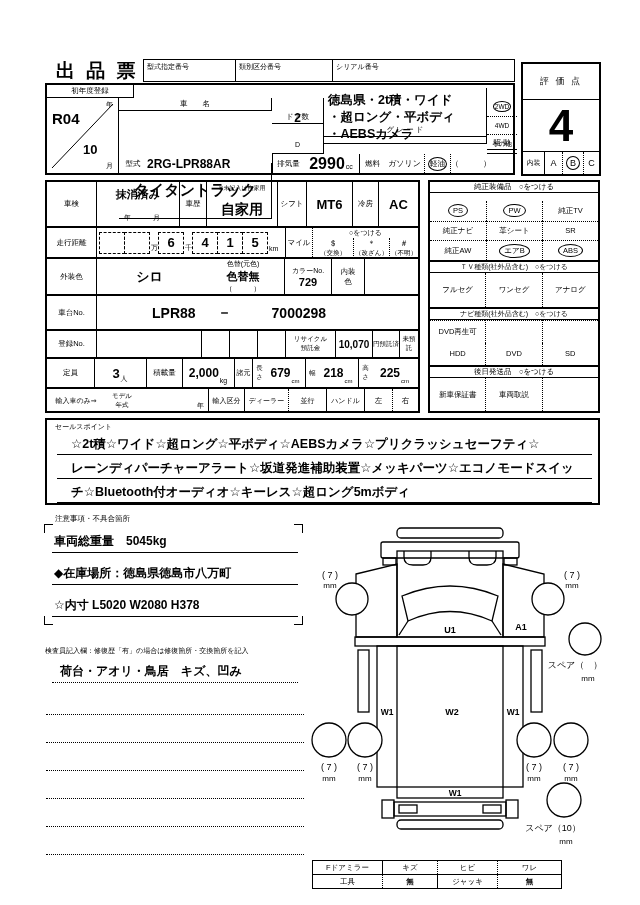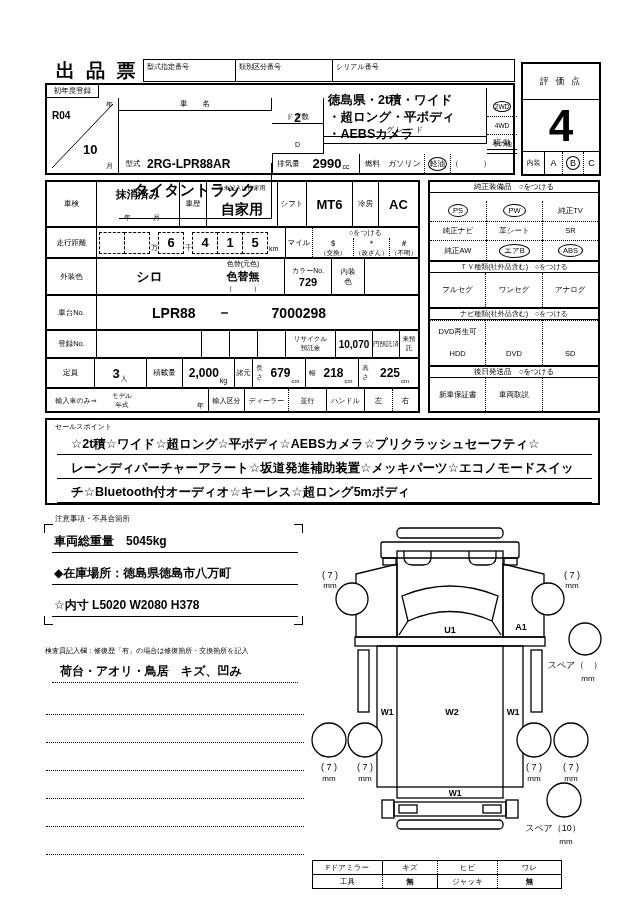--- a/index.html
+++ b/index.html
@@ -62,32 +62,32 @@
       <div class="cell brd" style="width:18px;font-size:9px;">A</div>
       <div class="cell brd" style="width:21px;">
         <span class="oval" style="font-size:9px;padding:1px 3px;">B</span>
       </div>
       <div class="cell" style="flex:1;font-size:9px;">C</div>
     </div>
   </div>
 
   <div class="a b2" style="left:45px;top:83px;width:470px;height:92px;">
 
-    <div class="a cell br bb lab" style="left:0;top:0;width:52px;height:13px;">初年度登録</div>
+    <div class="a cell br bb lab" style="left:0;top:0;width:87px;height:13px;">初年度登録</div>
     <div class="a cell br bb lab" style="left:72px;top:0;width:153px;height:13px;">車　　名</div>
     <div class="a cell br bb lab" style="left:225px;top:0;width:52px;height:13px;">ドア数</div>
     <div class="a cell br bb lab" style="left:277px;top:0;width:163px;height:13px;">グ レ ー ド</div>
     <div class="a cell bb lab" style="left:440px;top:0;width:30px;height:13px;">駆 動</div>
 
     <div class="a br" style="left:0;top:13px;width:72px;height:75px;">
       <svg class="a" style="left:0;top:0;" width="71" height="75">
         <line x1="5" y1="70" x2="66" y2="6" stroke="#000" stroke-width="1"></line>
       </svg>
       <span class="a lab7" style="right:5px;top:2px;">年</span>
-      <span class="a val" style="left:5px;top:12px;font-size:10px;">R04</span>
+      <span class="a val" style="left:5px;top:12px;font-size:15px;">R04</span>
       <span class="a val" style="left:36px;top:44px;font-size:13px;">10</span>
       <span class="a lab7" style="right:5px;bottom:2px;">月</span>
     </div>
 
     <div class="a cell br bb val" style="left:72px;top:13px;width:153px;height:56px;font-size:15px;">タイタントラック</div>
 
     <div class="a br bb" style="left:225px;top:13px;width:52px;height:56px;">
       <div class="ctr val" style="height:40px;font-size:12px;">2</div>
       <div class="ctr lab7" style="height:12px;">D</div>
     </div>
@@ -104,21 +104,21 @@
       </div>
       <div class="ctr lab65" style="flex:1;border-bottom:1px dotted #000;">4WD</div>
       <div class="ctr lab65" style="flex:1;">その他</div>
     </div>
 
     <div class="a row" style="left:72px;top:69px;width:398px;height:19px;">
       <div class="cell lab" style="width:28px;">型式</div>
       <div class="cell val" style="width:125px;font-size:12px;justify-content:flex-start;">2RG-LPR88AR</div>
       <div class="cell lab" style="width:32px;border-left:1px solid #000;">排気量</div>
       <div class="cell" style="width:55px;">
-        <span class="val" style="font-size:13px;">2990</span>
+        <span class="val" style="font-size:16px;">2990</span>
         <span class="unit">cc</span>
       </div>
       <div class="cell lab" style="width:26px;border-left:1px solid #000;">燃料</div>
       <div class="cell brd" style="width:40px;font-size:8px;">ガソリン</div>
       <div class="cell brd" style="width:26px;">
         <span class="oval" style="font-size:7.5px;padding:1px 1px;">軽油</span>
       </div>
       <div class="cell" style="flex:1;font-size:8px;justify-content:flex-start;">（　　　）</div>
     </div>
   </div>

